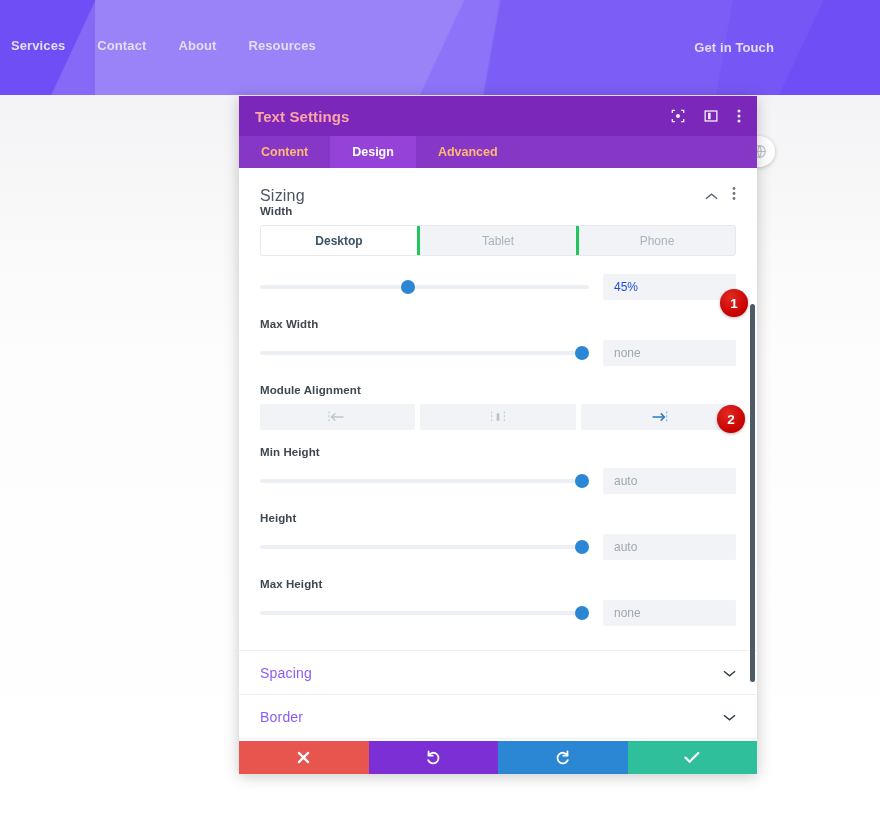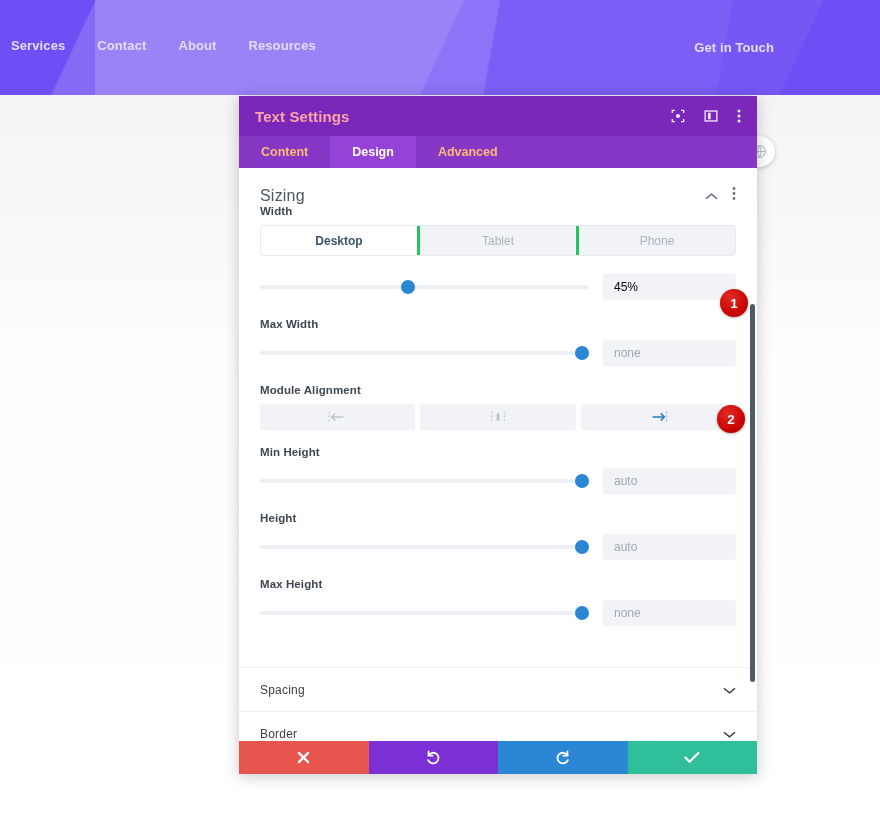--- a/index.html
+++ b/index.html
@@ -144,36 +144,36 @@
   .slider .thumb {
     position: absolute; top: 8px; width: 14px; height: 14px;
     border-radius: 50%; background: #2b87d4; cursor: pointer;
     transform: translateX(-7px);
   }
   .val-box {
     width: 133px; height: 26px; background: #f1f3f7; border-radius: 2px;
     display: flex; align-items: center; padding: 0 11px;
     font-size: 12px; flex: none;
   }
-  .val-box.filled { color: #000000; }
+  .val-box.filled { color: #1d4ed8; }
   .val-box.ph { color: #9fa8b4; }
 
   .align-row { display: flex; width: 100%; gap: 5px; }
   .align-row .abtn {
     flex: 1; height: 26px; background: #f1f3f7; border-radius: 2px;
     display: flex; align-items: center; justify-content: center;
     cursor: pointer;
   }
 
   
   .sec-closed {
     height: 44px; border-top: 1px solid #eef0f3;
     display: flex; align-items: center; padding: 0 21px; cursor: pointer;
   }
-  .sec-closed .t { flex: 1; font-size: 12px; color: #404040; letter-spacing:.2px;}
+  .sec-closed .t { flex: 1; font-size: 14px; color: #8b5cf6; letter-spacing:.2px;}
 
   
   .inner-scrollbar {
     position: absolute; right: 2px; top: 136px;
     width: 5px; height: 378px; background: #4e5a66; border-radius: 3px;
     z-index: 4; cursor: pointer;
   }
 
   
   .modal-footer {
@@ -357,21 +357,21 @@
         <div class="field-label">Height</div>
         <div class="slider-row">
           <div class="slider">
             <div class="track"></div>
             <div class="thumb" id="thumb-height" style="left: 98%;"></div>
           </div>
           <div class="val-box ph">auto</div>
         </div>
       </div>
 
-      <div class="field" style="margin-bottom:17px">
+      <div class="field" style="margin-bottom:0">
         <div class="field-label">Max Height</div>
         <div class="slider-row">
           <div class="slider">
             <div class="track"></div>
             <div class="thumb" id="thumb-maxheight" style="left: 98%;"></div>
           </div>
           <div class="val-box ph">none</div>
         </div>
       </div>
 

